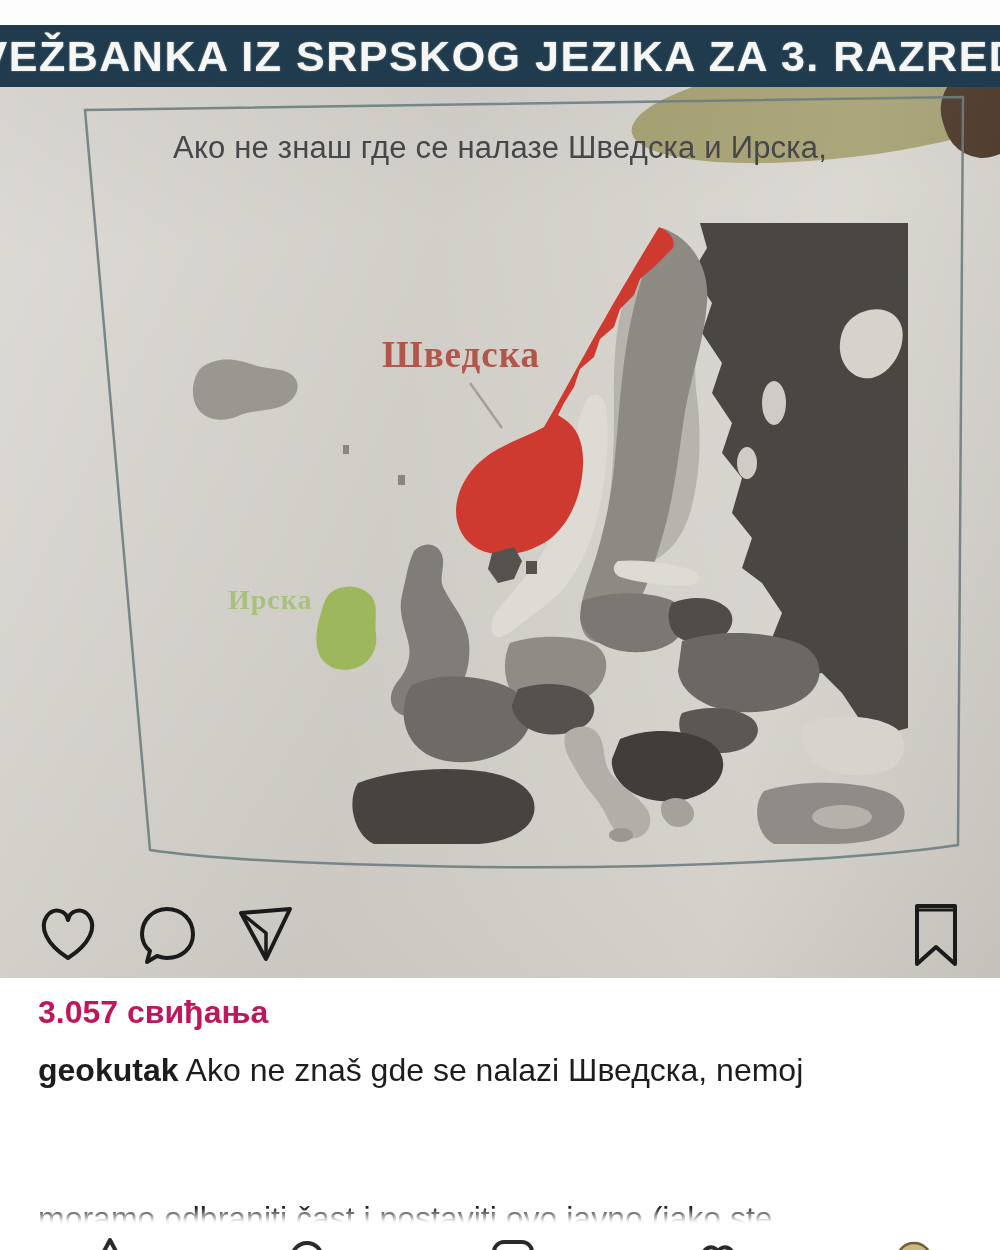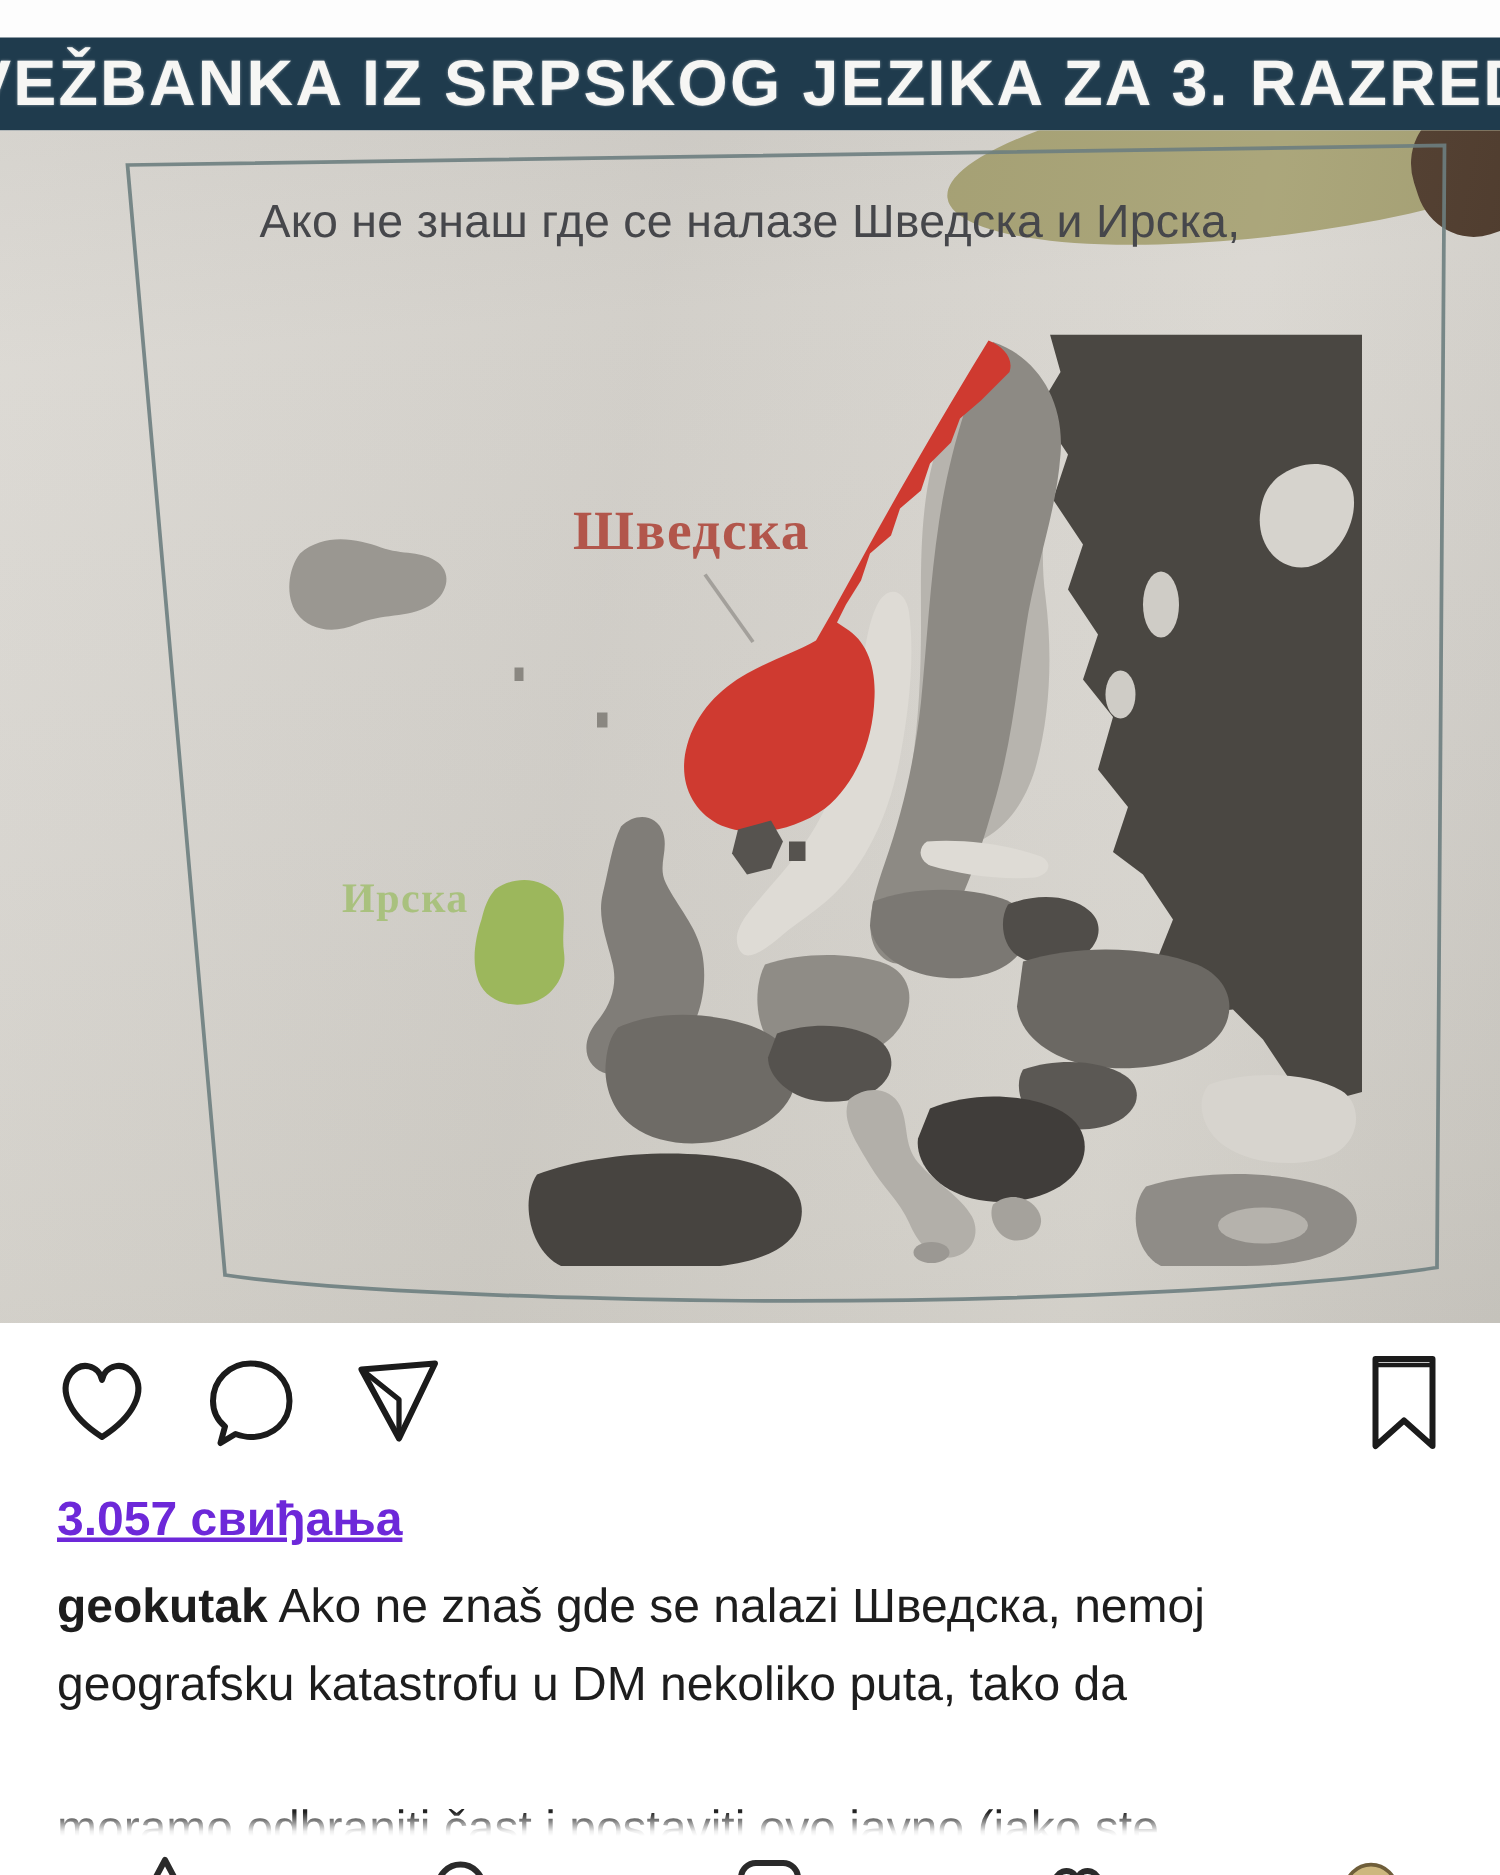--- a/index.html
+++ b/index.html
@@ -7,21 +7,21 @@
     font-family:"Liberation Sans", sans-serif; position:relative; }
 
   
   .top-strip { position:absolute; left:0; top:0; width:1000px; height:25px; background:#fdfdfd; }
   .banner { position:absolute; left:0; top:25px; width:1000px; height:62px;
     background:#1f3b4d; display:flex; align-items:center; justify-content:center; }
   .banner-title { color:#f6f6f4; font-size:43px; font-weight:bold; letter-spacing:1.5px;
     text-shadow:0 0 2px rgba(255,255,255,.45); white-space:nowrap; }
 
   
-  .photo { position:absolute; left:0; top:87px; width:1000px; height:795px; overflow:hidden;
+  .photo { position:absolute; left:0; top:87px; width:1000px; height:891px; overflow:hidden;
     background:linear-gradient(175deg,#d2cfc9 0%, #d9d6d0 18%, #d6d3cd 55%, #d2cfc8 88%, #cfccc5 100%); }
   .photo-olive { position:absolute; top:-34px; right:-70px; width:440px; height:104px;
     background:#a6a173; border-radius:50%; transform:rotate(-7deg); }
   .photo-darkcorner { position:absolute; top:-18px; right:-26px; width:84px; height:88px;
     background:#4e3a2b; border-radius:45%; transform:rotate(-18deg); }
   .photo-sheen { position:absolute; inset:0;
     background:linear-gradient(100deg, rgba(255,255,255,.10) 0%, rgba(0,0,0,.03) 40%, rgba(255,255,255,.06) 75%, rgba(0,0,0,.05) 100%); }
   .frame-svg { position:absolute; left:0; top:0; width:1000px; height:795px; pointer-events:none; }
 
   .instruction { position:absolute; left:173px; top:38px; font-size:31px; line-height:46px;
@@ -32,21 +32,21 @@
   .map-label-sweden { position:absolute; left:220px; top:110px; font-size:37px; font-weight:600;
     color:#b2564b; letter-spacing:1px; }
   .map-label-ireland { position:absolute; left:66px; top:361px; font-size:28px; font-weight:600;
     color:#a9c17e; letter-spacing:1px; }
 
   
   .actions { position:absolute; left:0; top:898px; width:1000px; height:76px; }
   .act { position:absolute; }
   .act svg { display:block; }
 
-  .likes { position:absolute; left:38px; top:994px; font-size:32px; font-weight:bold; color:#6d28d9;text-decoration:underline; }
+  .likes { position:absolute; left:38px; top:994px; font-size:32px; font-weight:bold; color:#be185d; }
 
   .caption { position:absolute; left:38px; top:1044px; width:940px; font-size:32px;
     line-height:52px; color:#1d1d1d; }
   .caption .uname { font-weight:bold;text-align:right; }
   .emoji { display:inline-block; width:34px; height:34px; vertical-align:-5px; margin:0 6px; }
 
   .cut-line { position:absolute; left:38px; top:1198px; width:940px; height:26px;
     overflow:hidden; font-size:32px; line-height:40px; color:#222; }
   .cut-fade { position:absolute; left:0; top:10px; width:100%; height:16px;
     background:linear-gradient(180deg, rgba(255,255,255,0) 0%, rgba(255,255,255,.92) 80%, #fff 100%); }
@@ -152,21 +152,20 @@
   </div>
 </div>
 
 <div class="likes">3.057 свиђања</div>
 
 <div class="caption">
   <div>
     <span class="uname">geokutak</span>
     <span>Ako ne znaš gde se nalazi Шведска, nemoj</span>
   </div>
-  <div>geografsku katastrofu u DM nekoliko puta, tako da</div>
 </div>
 
 <div class="cut-line">
   <span>moramo odbraniti čast i postaviti ovo javno (iako ste</span>
   <div class="cut-fade"></div>
 </div>
 
 <div class="bottom-nav">
   <div class="bn" style="left:88px;">
     <svg width="44" height="40" viewBox="0 0 44 40">

